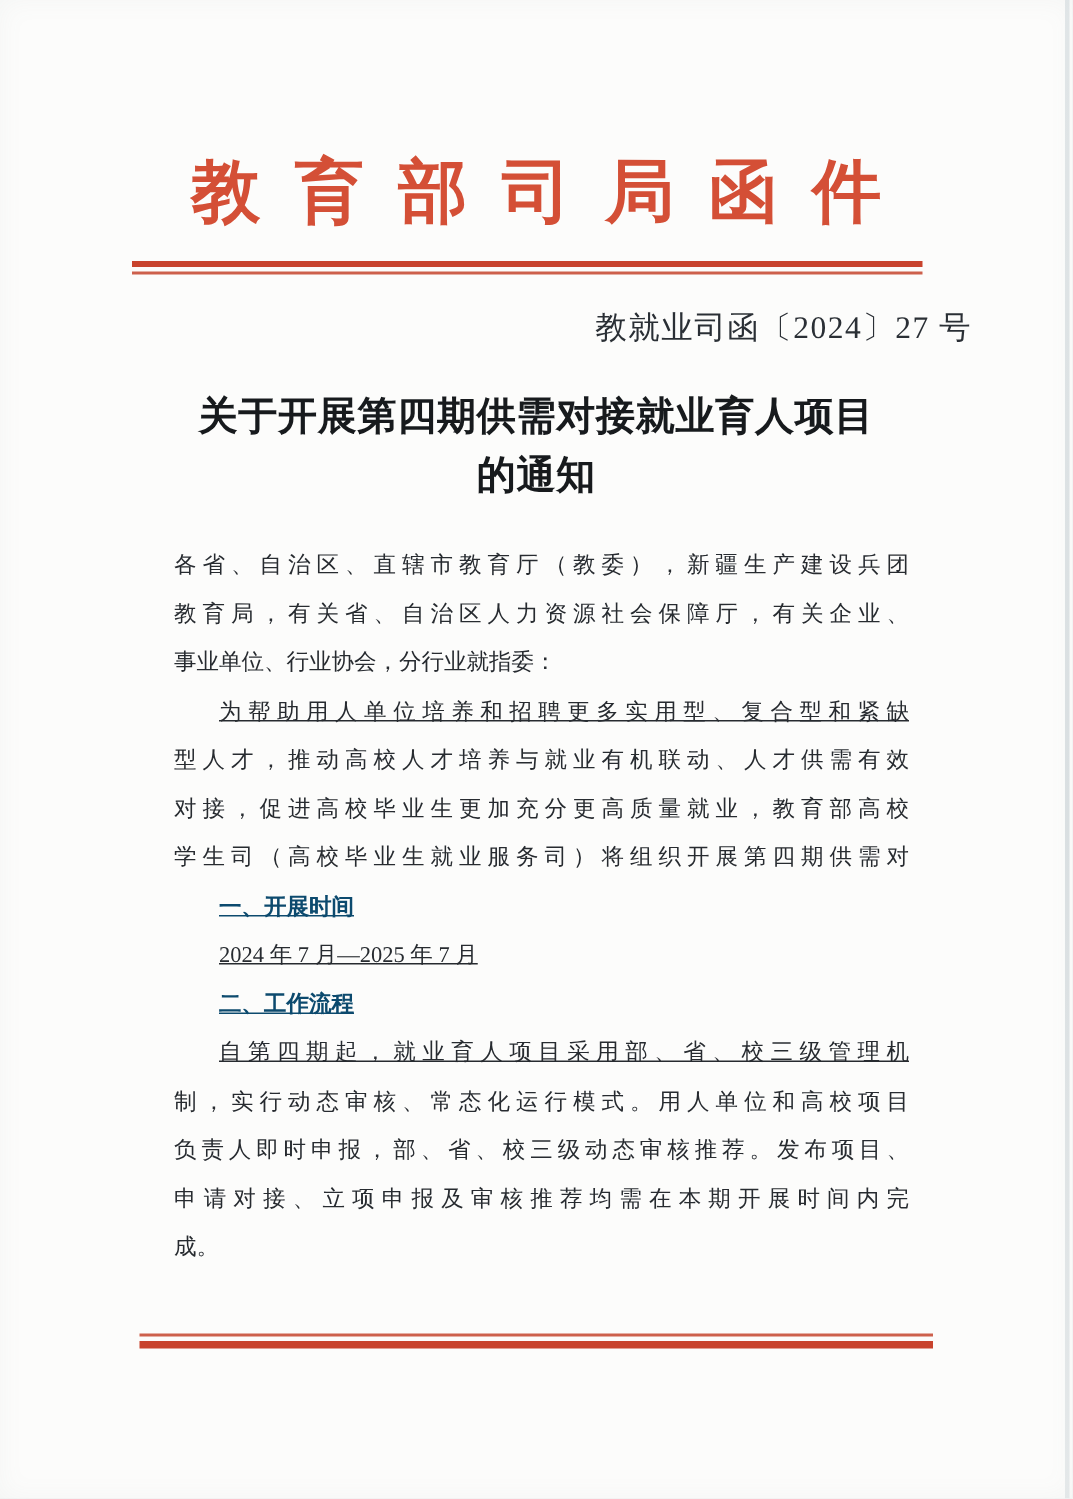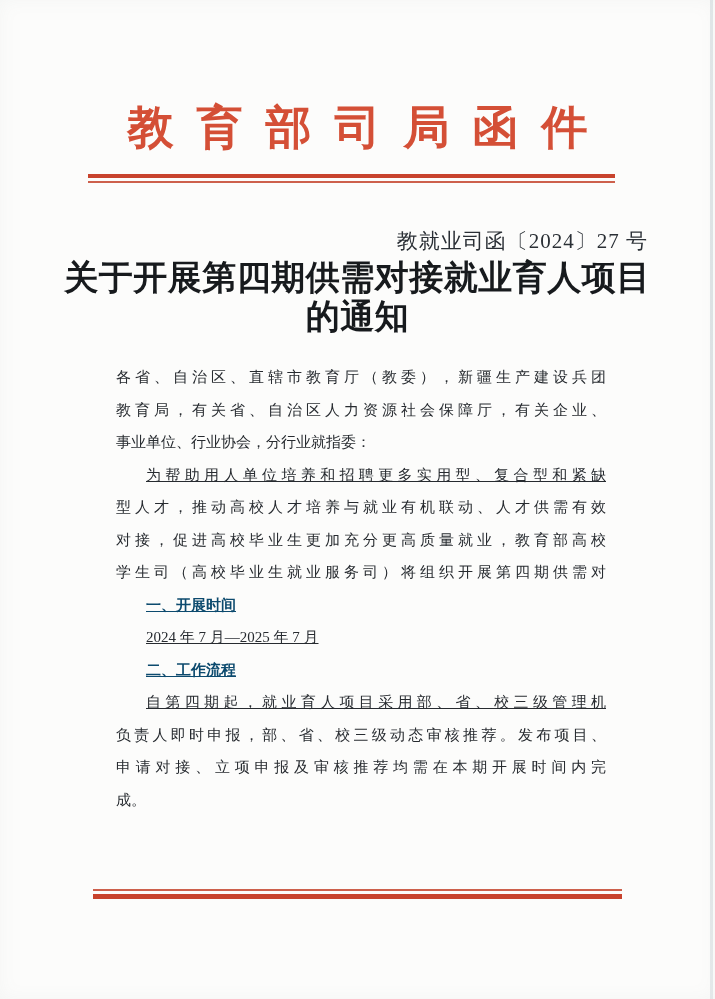--- a/index.html
+++ b/index.html
@@ -34,28 +34,28 @@
   .rule { position: absolute; }
   .rule-top  { left: 88px;  top: 174px; width: 527px; }
   .rule-top .bar-thick { height: 4px; background: #c8432d; }
   .rule-top .bar-gap   { height: 3px; }
   .rule-top .bar-thin  { height: 2px; background: #cd604c; }
   .rule-bottom { left: 93px; top: 889px; width: 529px; }
   .rule-bottom .bar-thin  { height: 2px; background: #cd604c; }
   .rule-bottom .bar-gap   { height: 3px; }
   .rule-bottom .bar-thick { height: 5px; background: #c8432d; }
   .doc-number {
-    position: absolute; top: 227px; right: 67px;
+    position: absolute; top: 204px; right: 67px;
     font-size: 21px; color: #2a2f35;
     letter-spacing: 1px;
   }
   .title {
     position: absolute; top: 258px; left: 0; width: 100%;
     text-align: center;
-    font-size: 34px; line-height: 39px; font-weight: bold;
+    font-size: 26px; line-height: 39px; font-weight: bold;
     color: #171a1d;
     letter-spacing: 0.5px;
   }
   .body-text {
     position: absolute; left: 116px; top: 361px; width: 490px;
     font-size: 15px; line-height: 32.5px;
     color: #272b30;
   }
   .ln { min-height: 32.5px; }
   .fill {
@@ -95,20 +95,21 @@
     <div class="ln fill">教育局，有关省、自治区人力资源社会保障厅，有关企业、</div>
     <div class="ln">事业单位、行业协会，分行业就指委：</div>
     <div class="ln fill ind">为帮助用人单位培养和招聘更多实用型、复合型和紧缺</div>
     <div class="ln fill">型人才，推动高校人才培养与就业有机联动、人才供需有效</div>
     <div class="ln fill">对接，促进高校毕业生更加充分更高质量就业，教育部高校</div>
     <div class="ln fill">学生司（高校毕业生就业服务司）将组织开展第四期供需对</div>
     <div class="ln h ind">一、开展时间</div>
     <div class="ln ind">2024 年 7 月—2025 年 7 月</div>
     <div class="ln h ind">二、工作流程</div>
     <div class="ln fill ind">自第四期起，就业育人项目采用部、省、校三级管理机</div>
+    <div class="ln fill">制，实行动态审核、常态化运行模式。用人单位和高校项目</div>
     <div class="ln fill">负责人即时申报，部、省、校三级动态审核推荐。发布项目、</div>
     <div class="ln fill">申请对接、立项申报及审核推荐均需在本期开展时间内完</div>
     <div class="ln">成。</div>
   </div>
 
   <div class="rule rule-bottom">
     <div class="bar-thin"></div>
     <div class="bar-gap"></div>
     <div class="bar-thick"></div>
   </div>

